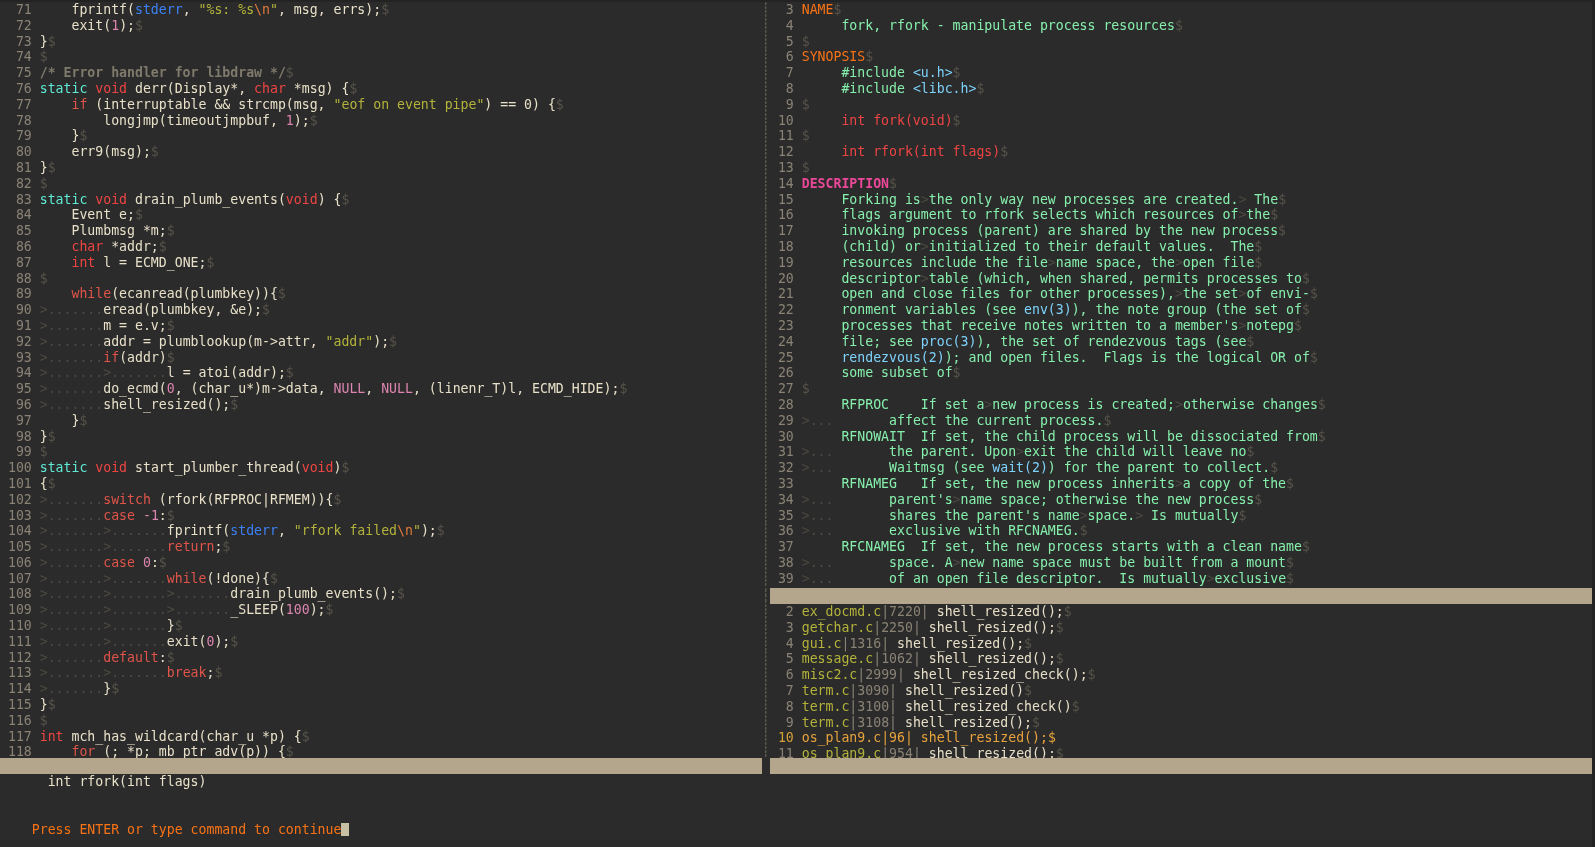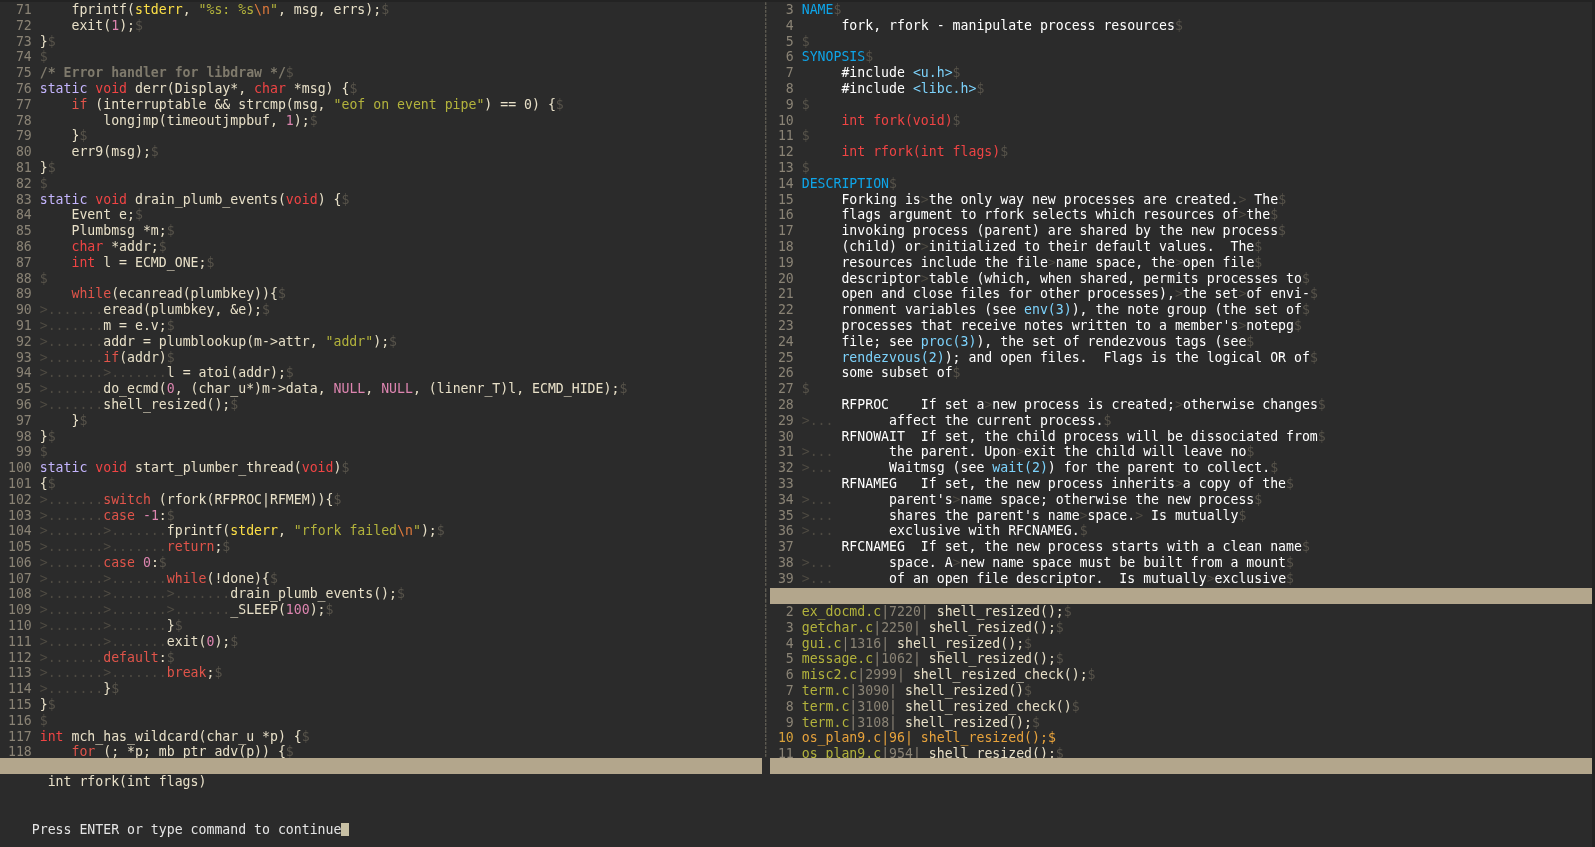--- a/index.html
+++ b/index.html
@@ -16,50 +16,50 @@
   
   .pane{position:absolute;overflow:hidden;white-space:pre;}
   .row{height:15.8px;white-space:pre;}
   .lnum{color:#8a8375;}
   .lnum-cur{color:#d7a13a;}
   .vsep{color:#6e6a5e;}
   .eol{color:#57534a;}
   .tabch{color:#4e4a42;}
 
   
-  .c-kw      {color:#c4b5fd;}   
+  .c-kw      {color:#5eead4;}   
   .c-type    {color:#ef4444;}   
   .c-stmt    {color:#e0544a;text-align:center;}   
   .c-str     {color:#b3b33c;}   
   .c-esc     {color:#e07a3c;}   
   .c-num     {color:#dd85b0;}   
   .c-ident   {color:#e8e0c8;}
   .c-comment {color:#7f7a6c;font-weight:bold;}   
-  .c-fn      {color:#fde047;}   
-  .man-hdr   {color:#0ea5e9;text-align:right;}   
-  .man-hdr2  {color:#0ea5e9;}
-  .man-txt   {color:#ffffff;margin-top:28px;}
+  .c-fn      {color:#3b82f6;}   
+  .man-hdr   {color:#f97316;text-align:right;}   
+  .man-hdr2  {color:#ec4899;font-weight:bold;}
+  .man-txt   {color:#86efac;margin-top:28px;}
   .man-ref   {color:#7dd3fc;}
   .qf-file   {color:#b3b33c;text-align:right;}
   .qf-lnum   {color:#8a8375;margin-top:34px;}
   .qf-sep    {color:#8a8375;}
   .qf-txt    {color:#e8e0c8;}
   .qf-cur    {color:#e8a33c;}
 
   
   .statusline{
     position:absolute;height:15.8px;line-height:15.8px;
     background:#b3a68c;color:#2b2b2b;white-space:pre;
     font-family:"DejaVu Sans Mono","Liberation Mono",monospace;
     font-size:13.2px;overflow:hidden;
   }
 
   
   .cmdarea{position:absolute;left:0;white-space:pre;color:#e8e0c8;}
-  .press-enter{color:#e5e5e5;margin-top:40px;}
+  .press-enter{color:#f97316;margin-top:40px;}
   .cursor-block{display:inline-block;width:8px;height:13px;vertical-align:-2px;background:#c8c0a4;}
   .edge{position:absolute;top:0;right:0;width:3px;height:847px;background:#232323;}
   .topstrip{position:absolute;top:0;left:0;width:1595px;height:2px;background:#232323;}
 </style>
 </head>
 <body>
 
 <div class="screen">
   <div class="topstrip"></div>
 

